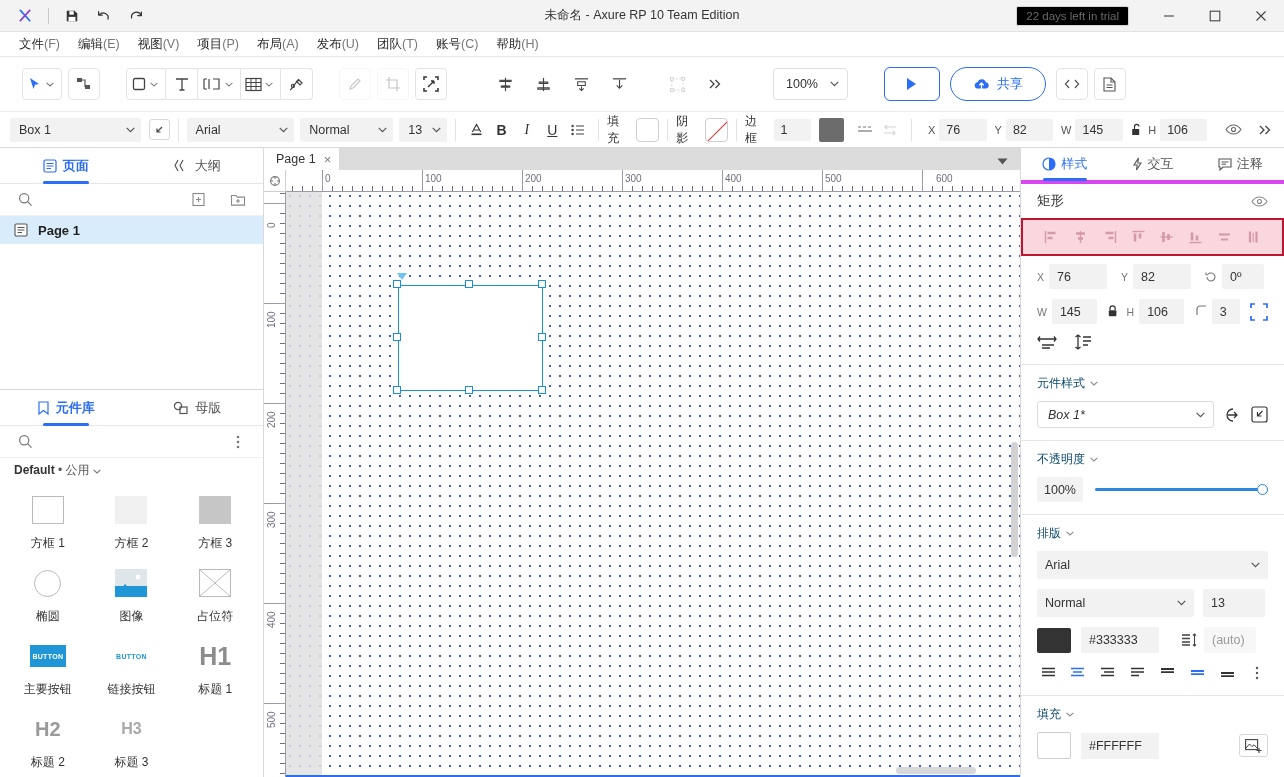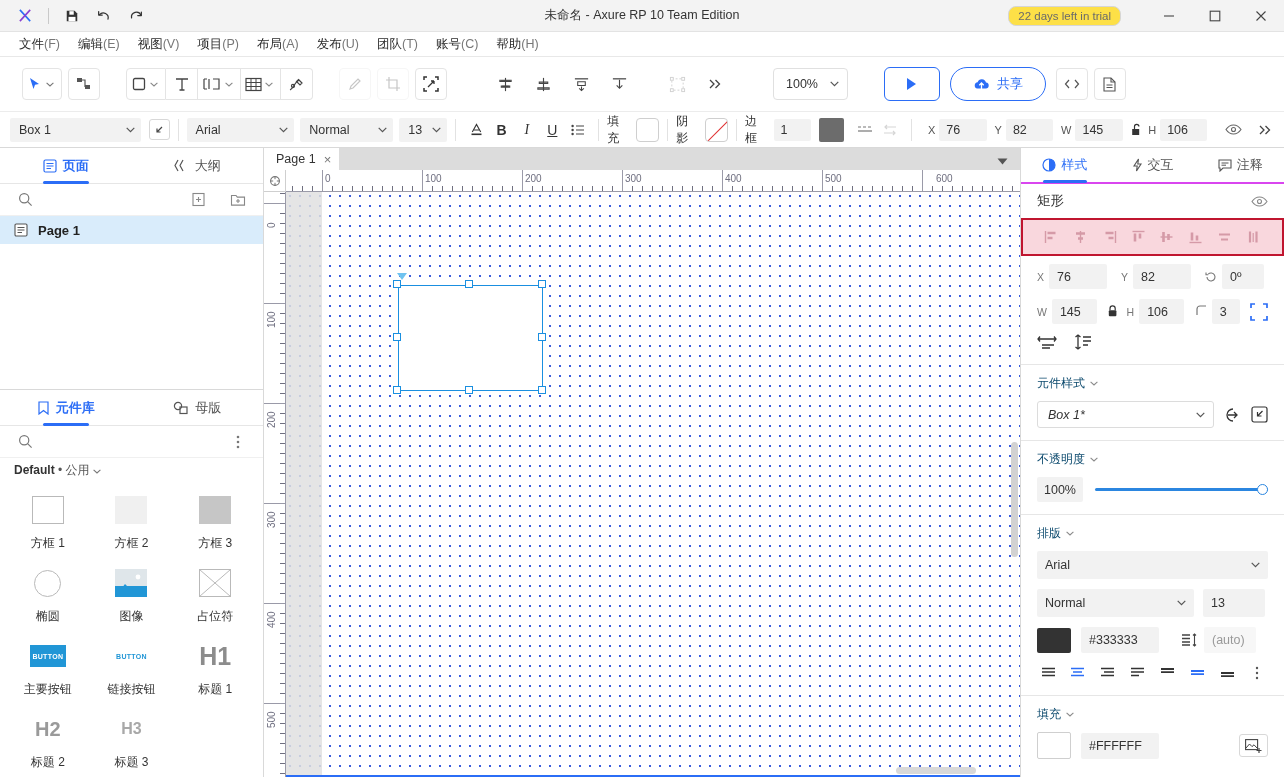--- a/index.html
+++ b/index.html
@@ -23,22 +23,22 @@
     width:30px; height:26px; display:flex; align-items:center; justify-content:center;
     border-radius:3px; cursor:default;
   }
   .tb-sep { width:1px; height:16px; background:#c9c9c9; margin:0 6px; }
   .tb-title {
     position:absolute; left:0; right:0; text-align:center; font-size:12.5px; color:#333;
     pointer-events:none;
   }
   .tb-right { margin-left:auto; display:flex; align-items:center; gap:0; padding-right:0; z-index:2;}
   .trial {
-    border:1px solid #d6d6d6; background:#fde047; border-radius:8px; font-size:11.5px;
-    padding:3px 9px; color:#6a6a6a; margin-right:25px;
+    border:1px solid #d6d6d6; background:#000000; border-radius:2px; font-size:11.5px;
+    padding:3px 9px; color:#6a6a6a; margin-right:17px;
   }
   .win-btn { width:46px; height:32px; display:flex; align-items:center; justify-content:center; }
 
   
   .menubar {
     height:25px; background:#fff; display:flex; align-items:center; padding-left:10px;
     flex:0 0 25px; gap:0px; border-bottom:1px solid #e8e8e8;
   }
   .menuitem { font-size:12.5px; padding:3px 9px; color:#2b2b2b; border-radius:2px; white-space:nowrap;}
   .menuitem .mn { color:#777; }
@@ -163,21 +163,21 @@
   .handle { position:absolute; width:8px; height:8px; background:#fff; border:1.6px solid #1a8fe0; }
   .rotmark { position:absolute; width:0; height:0; border-left:5px solid transparent;
              border-right:5px solid transparent; border-top:7px solid #6fc3f0;}
   .vscroll { position:absolute; right:2px; top:250px; width:7px; height:115px; background:#d2d2d2; border-radius:4px; z-index:4;}
   .hscroll { position:absolute; bottom:3px; left:610px; width:80px; height:7px; background:#d8d8d8; border-radius:4px; z-index:4;}
   .bottomline { position:absolute; left:0; right:0; bottom:0; height:2px; background:#2b6df6; z-index:5;}
 
   
   .right { width:264px; flex:0 0 264px; border-left:1px solid #d9d9d9; background:#fff;
            display:flex; flex-direction:column; overflow:hidden; }
-  .rtabs { height:36px; display:flex; border-bottom:2px solid #d946ef; }
+  .rtabs { height:36px; display:flex; border-bottom:4px solid #d946ef; }
   .rtab { flex:1; display:flex; align-items:center; justify-content:center; gap:5px; font-size:13px;
           color:#555; position:relative;}
   .rtab.active { color:#2b6df6; }
   .rtab.active::after { content:""; position:absolute; bottom:-1px; left:50%; transform:translateX(-50%);
           width:44px; height:3px; background:#2b6df6; border-radius:2px;}
   .rhead { height:34px; display:flex; align-items:center; justify-content:space-between;
            padding:0 16px; font-size:13.5px; color:#333;gap:25px;}
   .alignrow { height:38px; background:#f9d7dd; border:2px solid #c0152f;
               display:flex; align-items:center; justify-content:space-around; padding:0 14px; }
   .sect { border-top:1px solid #e6e6e6; padding:10px 16px 12px; }

